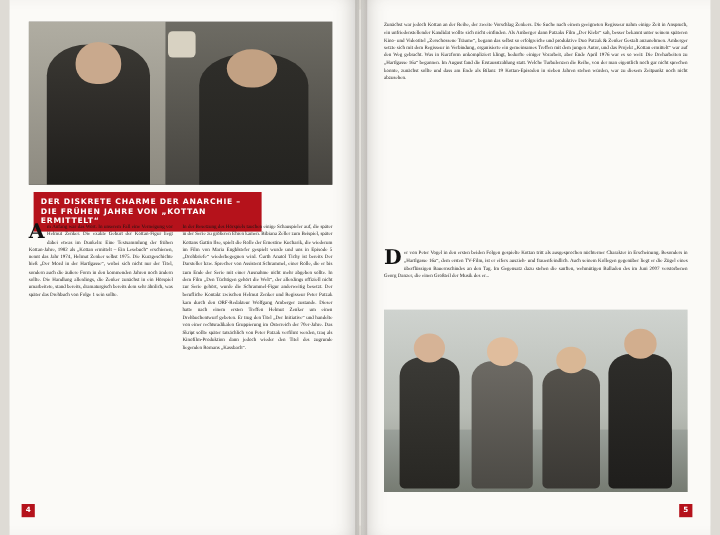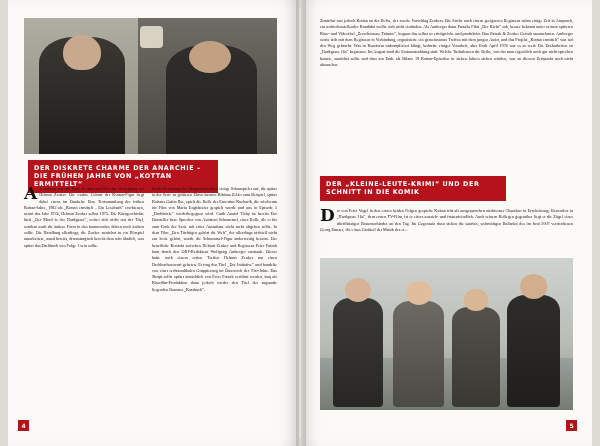--- a/index.html
+++ b/index.html
@@ -222,21 +222,20 @@
   <div class="col" id="left-col-2">
     <p>In der Besetzung des Hörspiels tauchen einige Schauspieler auf, die später in der Serie zu größeren Ehren kamen. Bibiana Zeller zum Beispiel, später Kottans Gattin Ilse, spielt die Rolle der Ernestine Kucharik, die wiederum im Film von Maria Engblstefer gespielt wurde und uns in Episode 5 „Drohbriefe“ wiederbegegnen wird. Curth Anatol Tichy ist bereits Der Darsteller bzw. Sprecher von Assistent Schrammel, einer Rolle, die er bis zum Ende der Serie mit einer Ausnahme nicht mehr abgeben sollte. In dem Film „Den Tüchtigen gehört die Welt“, der allerdings offiziell nicht zur Serie gehört, wurde die Schrammel-Figur anderweitig besetzt. Der berufliche Kontakt zwischen Helmut Zenker und Regisseur Peter Patzak kam durch den ORF-Redakteur Wolfgang Amberger zustande. Dieser hatte nach einem ersten Treffen Helmut Zenker um einen Drehbuchentwurf gebeten. Er trug den Titel „Der Initiative“ und handelte von einer rechtsradikalen Gruppierung im Österreich der 70er-Jahre. Das Skript sollte später tatsächlich von Peter Patzak verfilmt werden, traq als Kinofilm-Produktion dann jedoch wieder den Titel des zugrunde liegenden Romans „Kassbach“.</p>
   </div>
 
   <div class="folio" id="folio-left">4</div>
 
   <div class="col" id="right-col-1">
     <p>Zunächst war jedoch Kottan an der Reihe, der zweite Vorschlag Zenkers. Die Suche nach einem geeigneten Regisseur nahm einige Zeit in Anspruch, ein unfriedenstellender Kandidat wollte sich nicht einfinden. Als Amberger dann Patzaks Film „Der Kiebr“ sah, besser bekannt unter seinem späteren Kino- und Videotitel „Zerschossene Träume“, begann das selbst so erfolgreiche und produktive Duo Patzak &amp; Zenker Gestalt anzunehmen. Amberger setzte sich mit dem Regisseur in Verbindung, organisierte ein gemeinsames Treffen mit dem jungen Autor, und das Projekt „Kottan ermittelt“ war auf den Weg gebracht. Was in Kurzform unkompliziert klingt, bedurfte einiger Vorarbeit, aber Ende April 1976 war es so weit: Die Dreharbeiten zu „Hartlgasse 16a“ begannen. Im August fand die Erstausstrahlung statt. Welche Turbulenzen die Reihe, von der man eigentlich noch gar nicht sprechen konnte, zunächst sollte und dass am Ende als Bilanz 19 Kottan-Episoden in sieben Jahren stehen würden, war zu diesem Zeitpunkt noch nicht abzusehen.</p>
   </div>
 
-  <div class="banner" id="headline-right">Der „Kleine-Leute-Krimi“ und der Schnitt in die Komik</div>
 
   <div class="col dropcap" id="right-col-2">
     <p>Der von Peter Vogel in den ersten beiden Folgen gespielte Kottan tritt als ausgesprochen nüchterner Charakter in Erscheinung. Besonders in „Hartlgasse 16a“, dem ersten TV-Film, ist er eifers auszieh- und frauenfeindlich. Auch seinem Kollegen gegenüber liegt er die Zügel eines überflüssigen Bauernschindes an den Tag. Im Gegensatz dazu stehen die sanften, wehmütigen Balladen des im Juni 2007 verstorbenen Georg Danzer, die einen Großteil der Musik des er...</p>
   </div>
 
   <div class="photo" id="photo-group">
     <div class="floor"></div>
     <div class="p p1">
         <div class="head"></div>
       </div>

